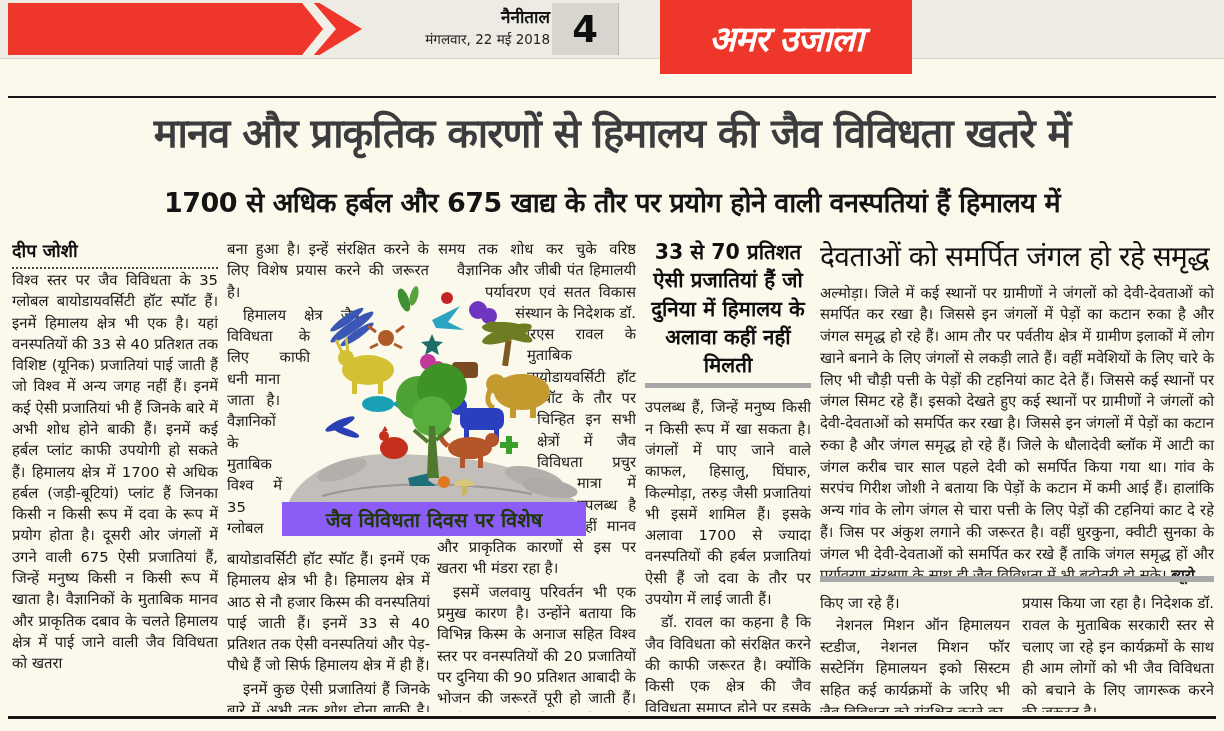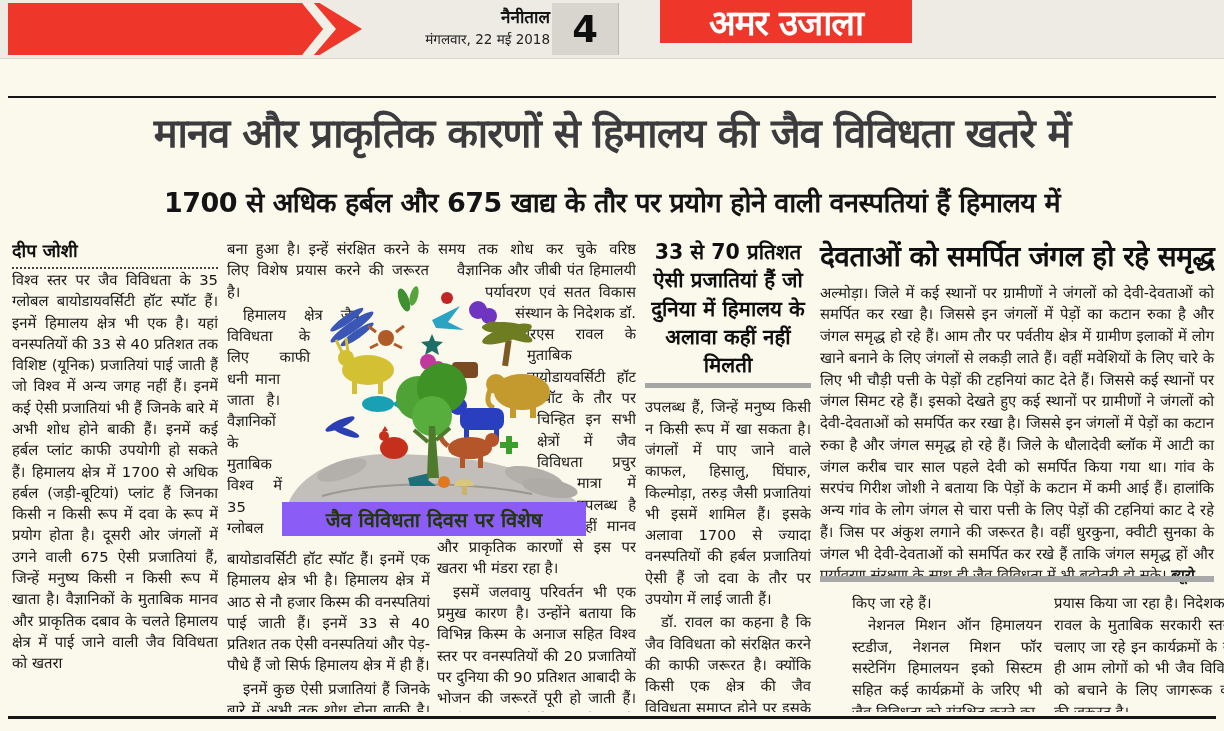--- a/index.html
+++ b/index.html
@@ -17,22 +17,22 @@
               clip-path:polygon(0 0,35% 0,100% 50%,35% 100%,0 100%,62% 50%);}
   .banner-label{position:absolute;left:0;top:0;width:300px;height:52px;display:flex;
               align-items:center;justify-content:center;color:#ffe01a;font-weight:bold;
               font-size:30px;letter-spacing:-1px;}
   .edition-block{position:absolute;left:368px;top:6px;width:182px;text-align:right;color:#141414;}
   .edition-name{font-size:17px;font-weight:bold;line-height:1.3;}
   .edition-date{font-size:13.5px;margin-top:2px;color:#222;}
   .page-num-box{position:absolute;left:552px;top:3px;width:66px;height:52px;background:#d8d5cf;
               border-right:1px solid #bdbab2;display:flex;align-items:center;justify-content:center;}
   .page-num{font-size:37px;font-weight:bold;color:#0e0e0e;}
-  .masthead{position:absolute;left:660px;top:0;width:252px;height:43px;background:#ee372a;
-              display:flex;align-items:center;justify-content:center;}
+  .masthead{position:absolute;left:660px;top:0;width:252px;height:74px;background:#ee372a;
+              display:flex;align-items:center;justify-content:center;font-style:italic;}
   .masthead span{color:#ffffff;font-weight:bold;font-size:35px;letter-spacing:-1px;}
 
   
   .rule-top{position:absolute;left:8px;top:96px;width:1208px;height:2px;background:#161616;}
   .rule-bottom{position:absolute;left:8px;top:716px;width:1208px;height:3px;background:#161616;}
 
   .main-headline{position:absolute;left:8px;top:103px;width:1208px;text-align:center;
       font-size:40px;font-weight:800;color:#3c3c3e;letter-spacing:-1px;white-space:nowrap;line-height:1.5;}
   .sub-headline{position:absolute;left:8px;top:181px;width:1208px;text-align:center;
       font-size:27px;font-weight:bold;color:#141414;letter-spacing:-0.5px;white-space:nowrap;line-height:1.6;}
@@ -60,27 +60,27 @@
 
   
   .illustration{position:absolute;left:282px;top:282px;width:300px;height:222px;}
   .caption{position:absolute;left:282px;top:502px;width:304px;height:34px;background:#8b5cf6;
            display:flex;align-items:center;justify-content:center;}
   .caption span{font-size:20px;font-weight:bold;color:#20370b;white-space:nowrap;}
 
   
   .side{position:absolute;left:820px;top:238px;width:394px;font-size:14.8px;line-height:1.47;
         text-align:justify;color:#191919;}
-  .side-headline{font-size:28px;font-weight:700;color:#101010;text-align:left;
+  .side-headline{font-size:28px;font-weight:400;color:#101010;text-align:left;
         letter-spacing:-0.5px;white-space:nowrap;margin:2px 0 8px 0;line-height:1.2;}
   .side-body{margin:0;}
   .side-sign{font-weight:bold;}
   .side-bar{position:absolute;left:820px;top:576px;width:394px;height:6px;background:#a9a9a9;}
   .contcol{position:absolute;top:592px;height:120px;font-size:14.8px;line-height:1.47;
-        text-align:justify;color:#191919;overflow:hidden;margin-left:32px;}
+        text-align:justify;color:#191919;overflow:hidden;}
   .contcol p{margin:0;}
   .contcol p.ind{text-indent:16px;}
   #contL{left:820px;width:190px;}
   #contR{left:1022px;width:192px;}
 </style>
 </head>
 <body>
 
 <div class="page">
 

